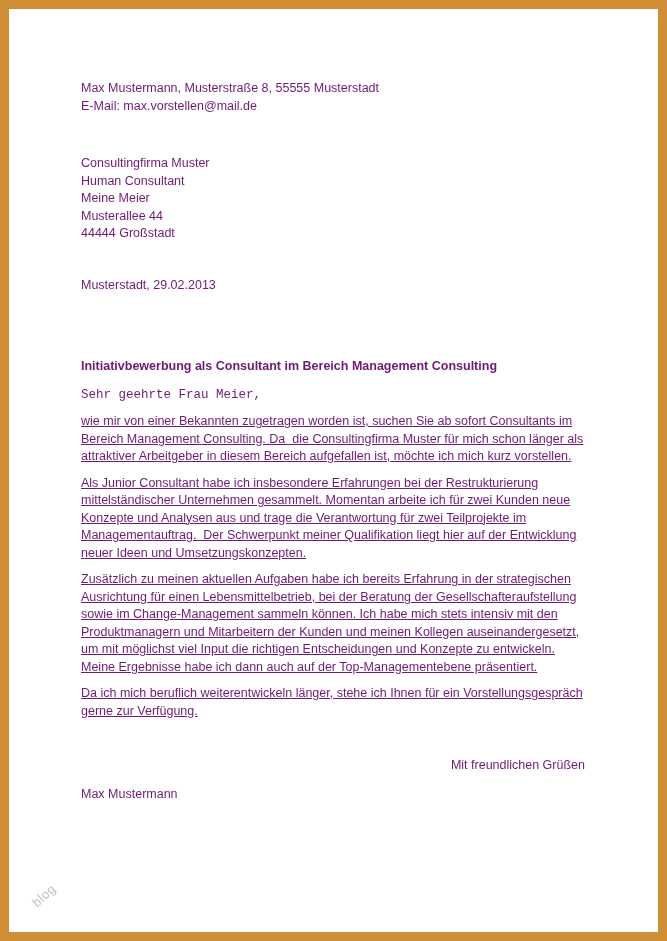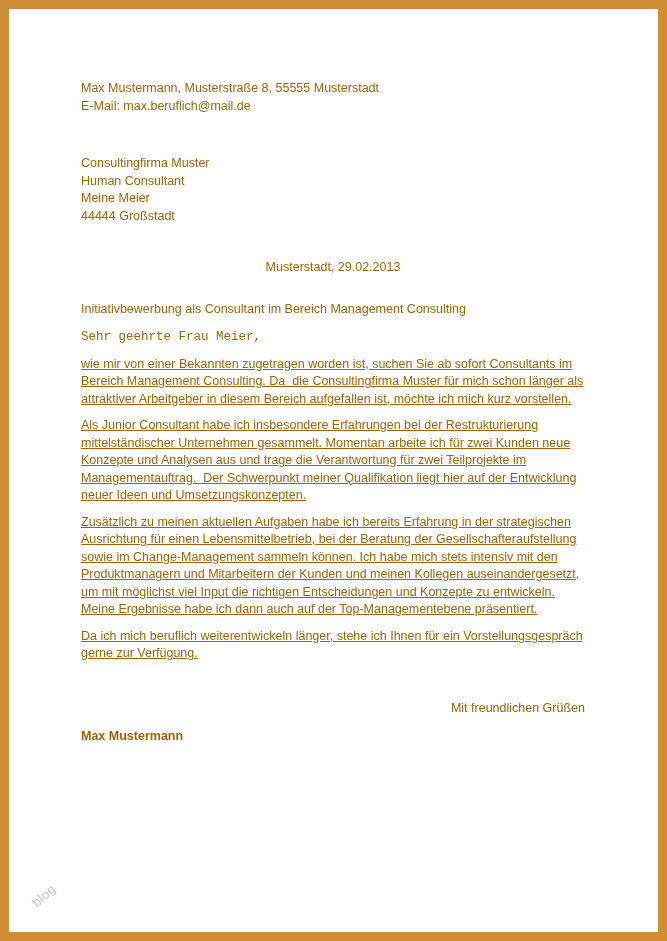--- a/index.html
+++ b/index.html
@@ -13,70 +13,71 @@
     width: 667px;
     height: 941px;
     box-sizing: border-box;
     border: 9px solid #cf8d36;
     background: #ffffff;
     overflow: hidden;
   }
   .content {
     box-sizing: border-box;
     padding: 71px 73px 0 72px;
-    color: #a16207;
+    color: #701a75;
     font-size: 12.5px;
     line-height: 17.5px;
   }
   .sender div,
   .recipient div {
     white-space: pre;
   }
   .recipient { margin-top: 40px; }
   .date-line {
     margin-top: 34px;
-    text-align: center;
+    text-align: left;
   }
   .subject {
-    margin-top: 24px;
-    font-weight: normal;
+    margin-top: 64px;
+    font-weight: bold;
   }
   .salutation { margin-top: 11px; font-family: Liberation Mono, monospace; }
   p.para {
     margin: 9px 0 0 0;
     text-decoration: underline;
   }
   .closing { margin-top: 37px; text-align: right; }
-  .signature { margin-top: 11px; font-weight: bold; }
+  .signature { margin-top: 11px; }
   .watermark {
     position: absolute;
     left: 30px;
     bottom: 22px;
     color: #c3c3c3;
     font-size: 13px;
     transform: rotate(-42deg);
     transform-origin: left bottom;
     letter-spacing: 0.5px;
   }
 </style>
 </head>
 <body>
 
 <div class="page">
   <div class="content">
 
     <div class="sender">
       <div>Max Mustermann, Musterstraße 8, 55555 Musterstadt</div>
-      <div>E-Mail: max.beruflich@mail.de</div>
+      <div>E-Mail: max.vorstellen@mail.de</div>
     </div>
 
     <div class="recipient">
       <div>Consultingfirma Muster</div>
       <div>Human Consultant</div>
       <div>Meine Meier</div>
+      <div>Musterallee 44</div>
       <div>44444 Großstadt</div>
     </div>
 
     <div class="date-line">Musterstadt, 29.02.2013</div>
 
     <div class="subject">Initiativbewerbung als Consultant im Bereich Management Consulting</div>
 
     <div class="salutation">Sehr geehrte Frau Meier,</div>
 
     <p class="para">wie mir von einer Bekannten zugetragen worden ist, suchen Sie ab sofort Consultants im Bereich Management Consulting. Da &nbsp;die Consultingfirma Muster für mich schon länger als attraktiver Arbeitgeber in diesem Bereich aufgefallen ist, möchte ich mich kurz vorstellen.</p>

